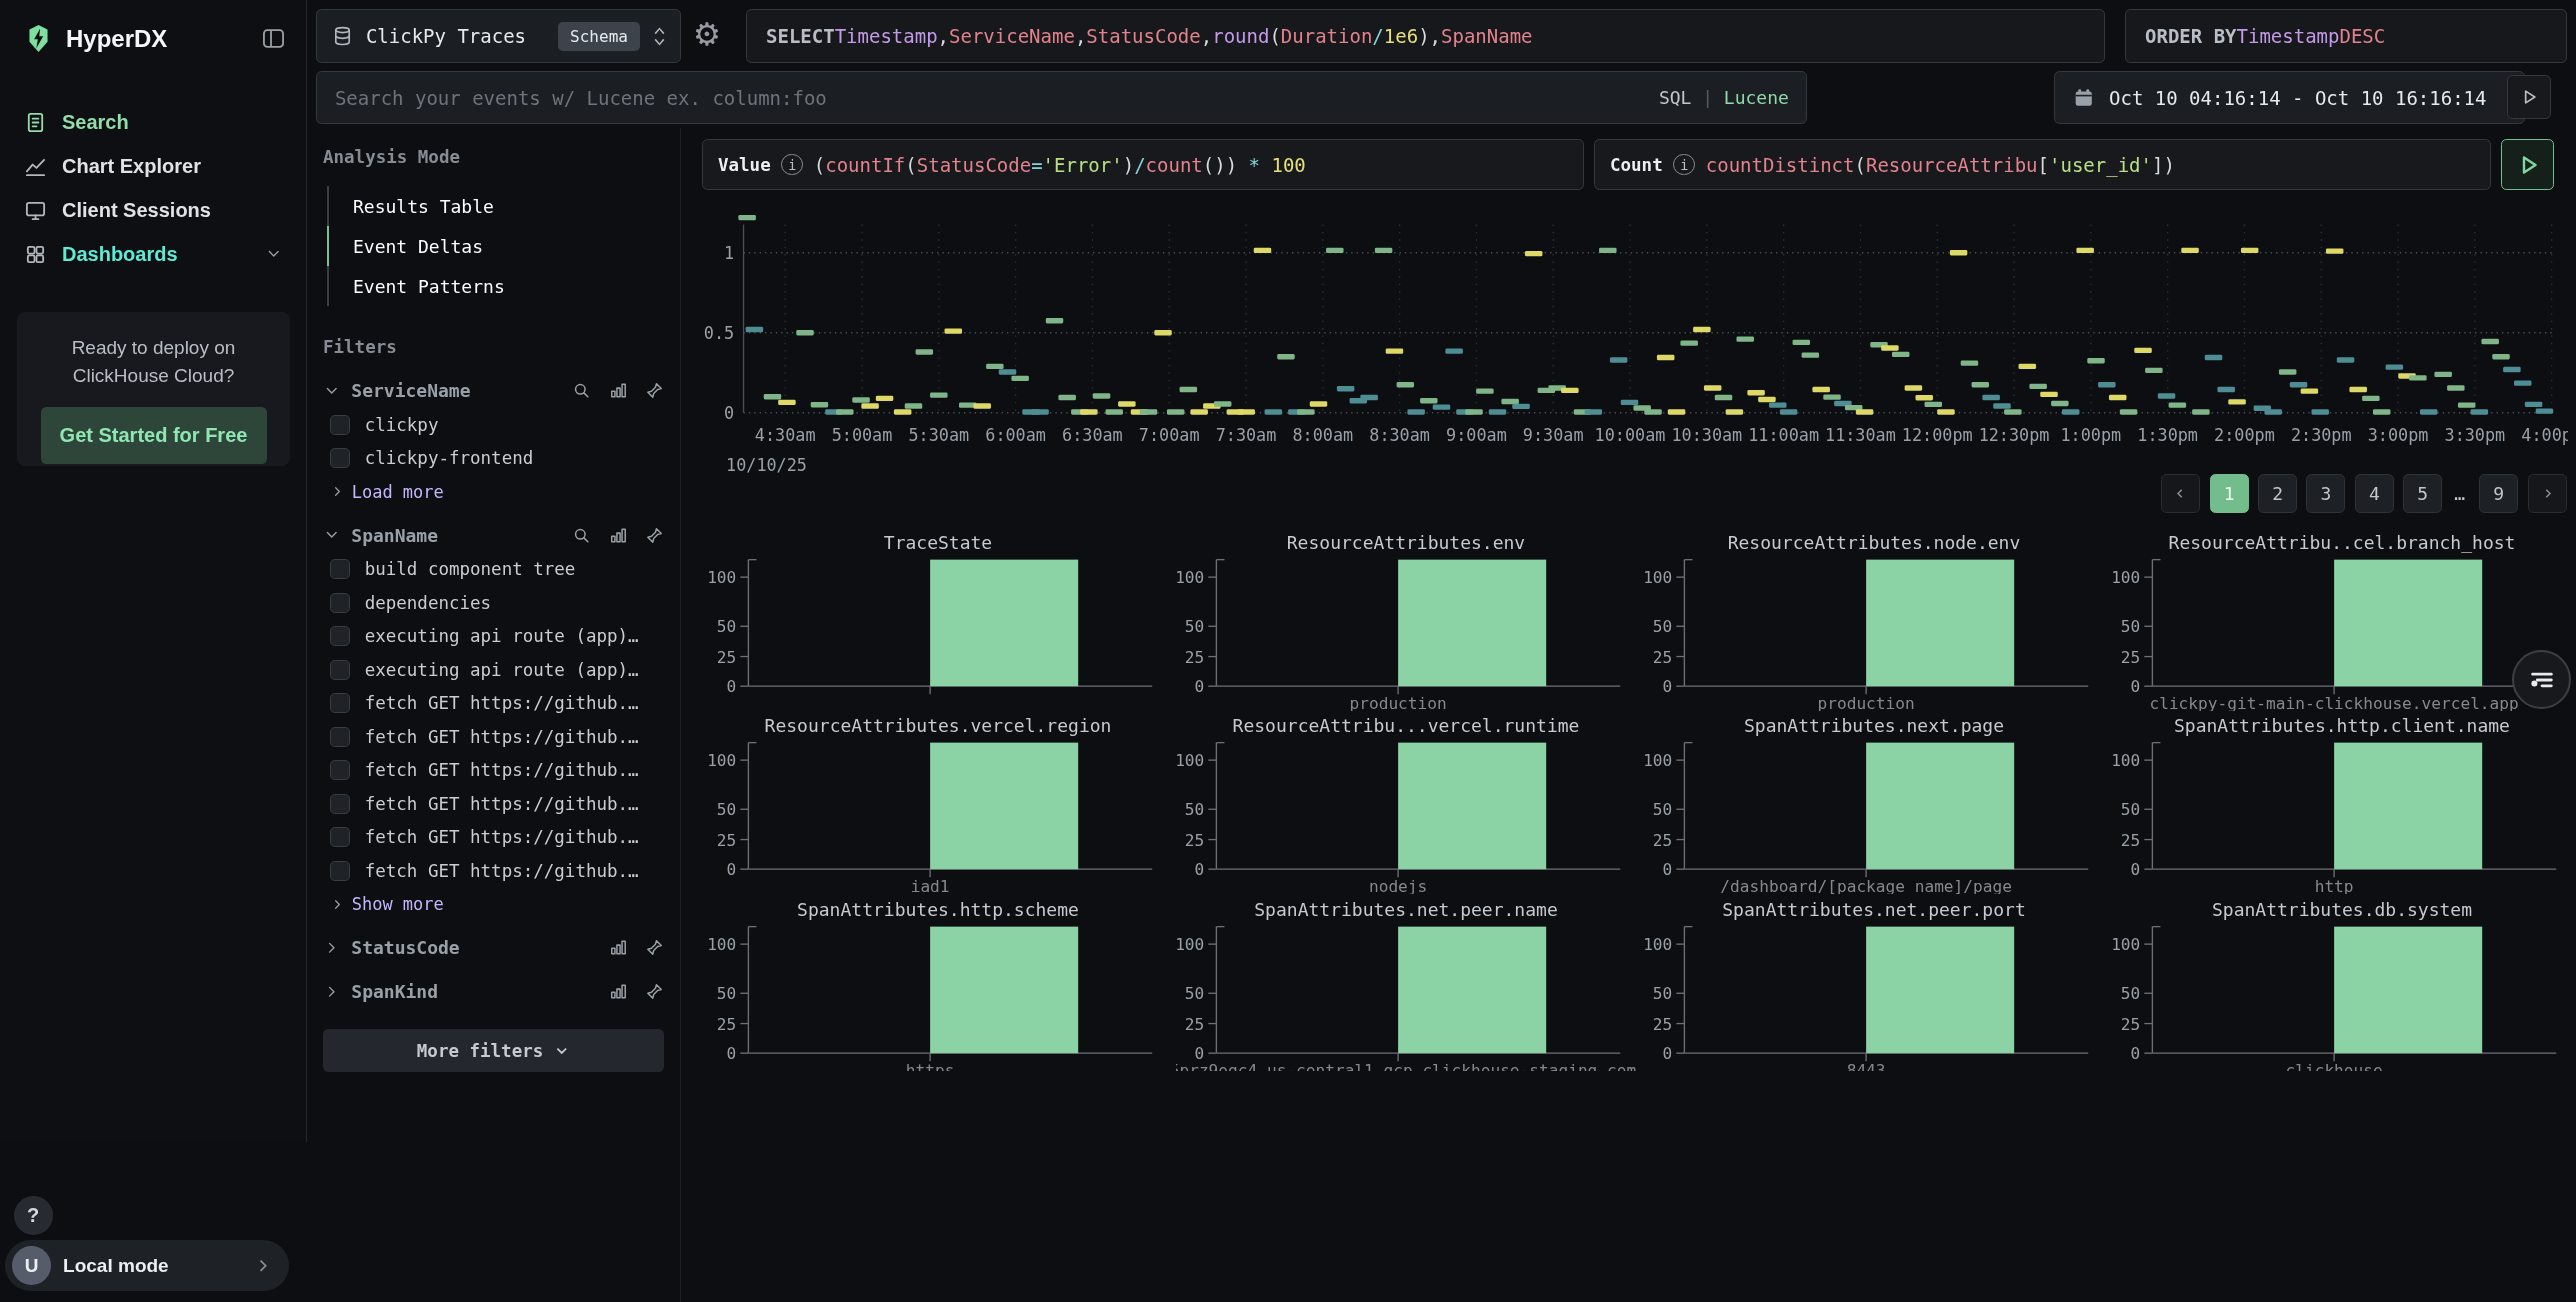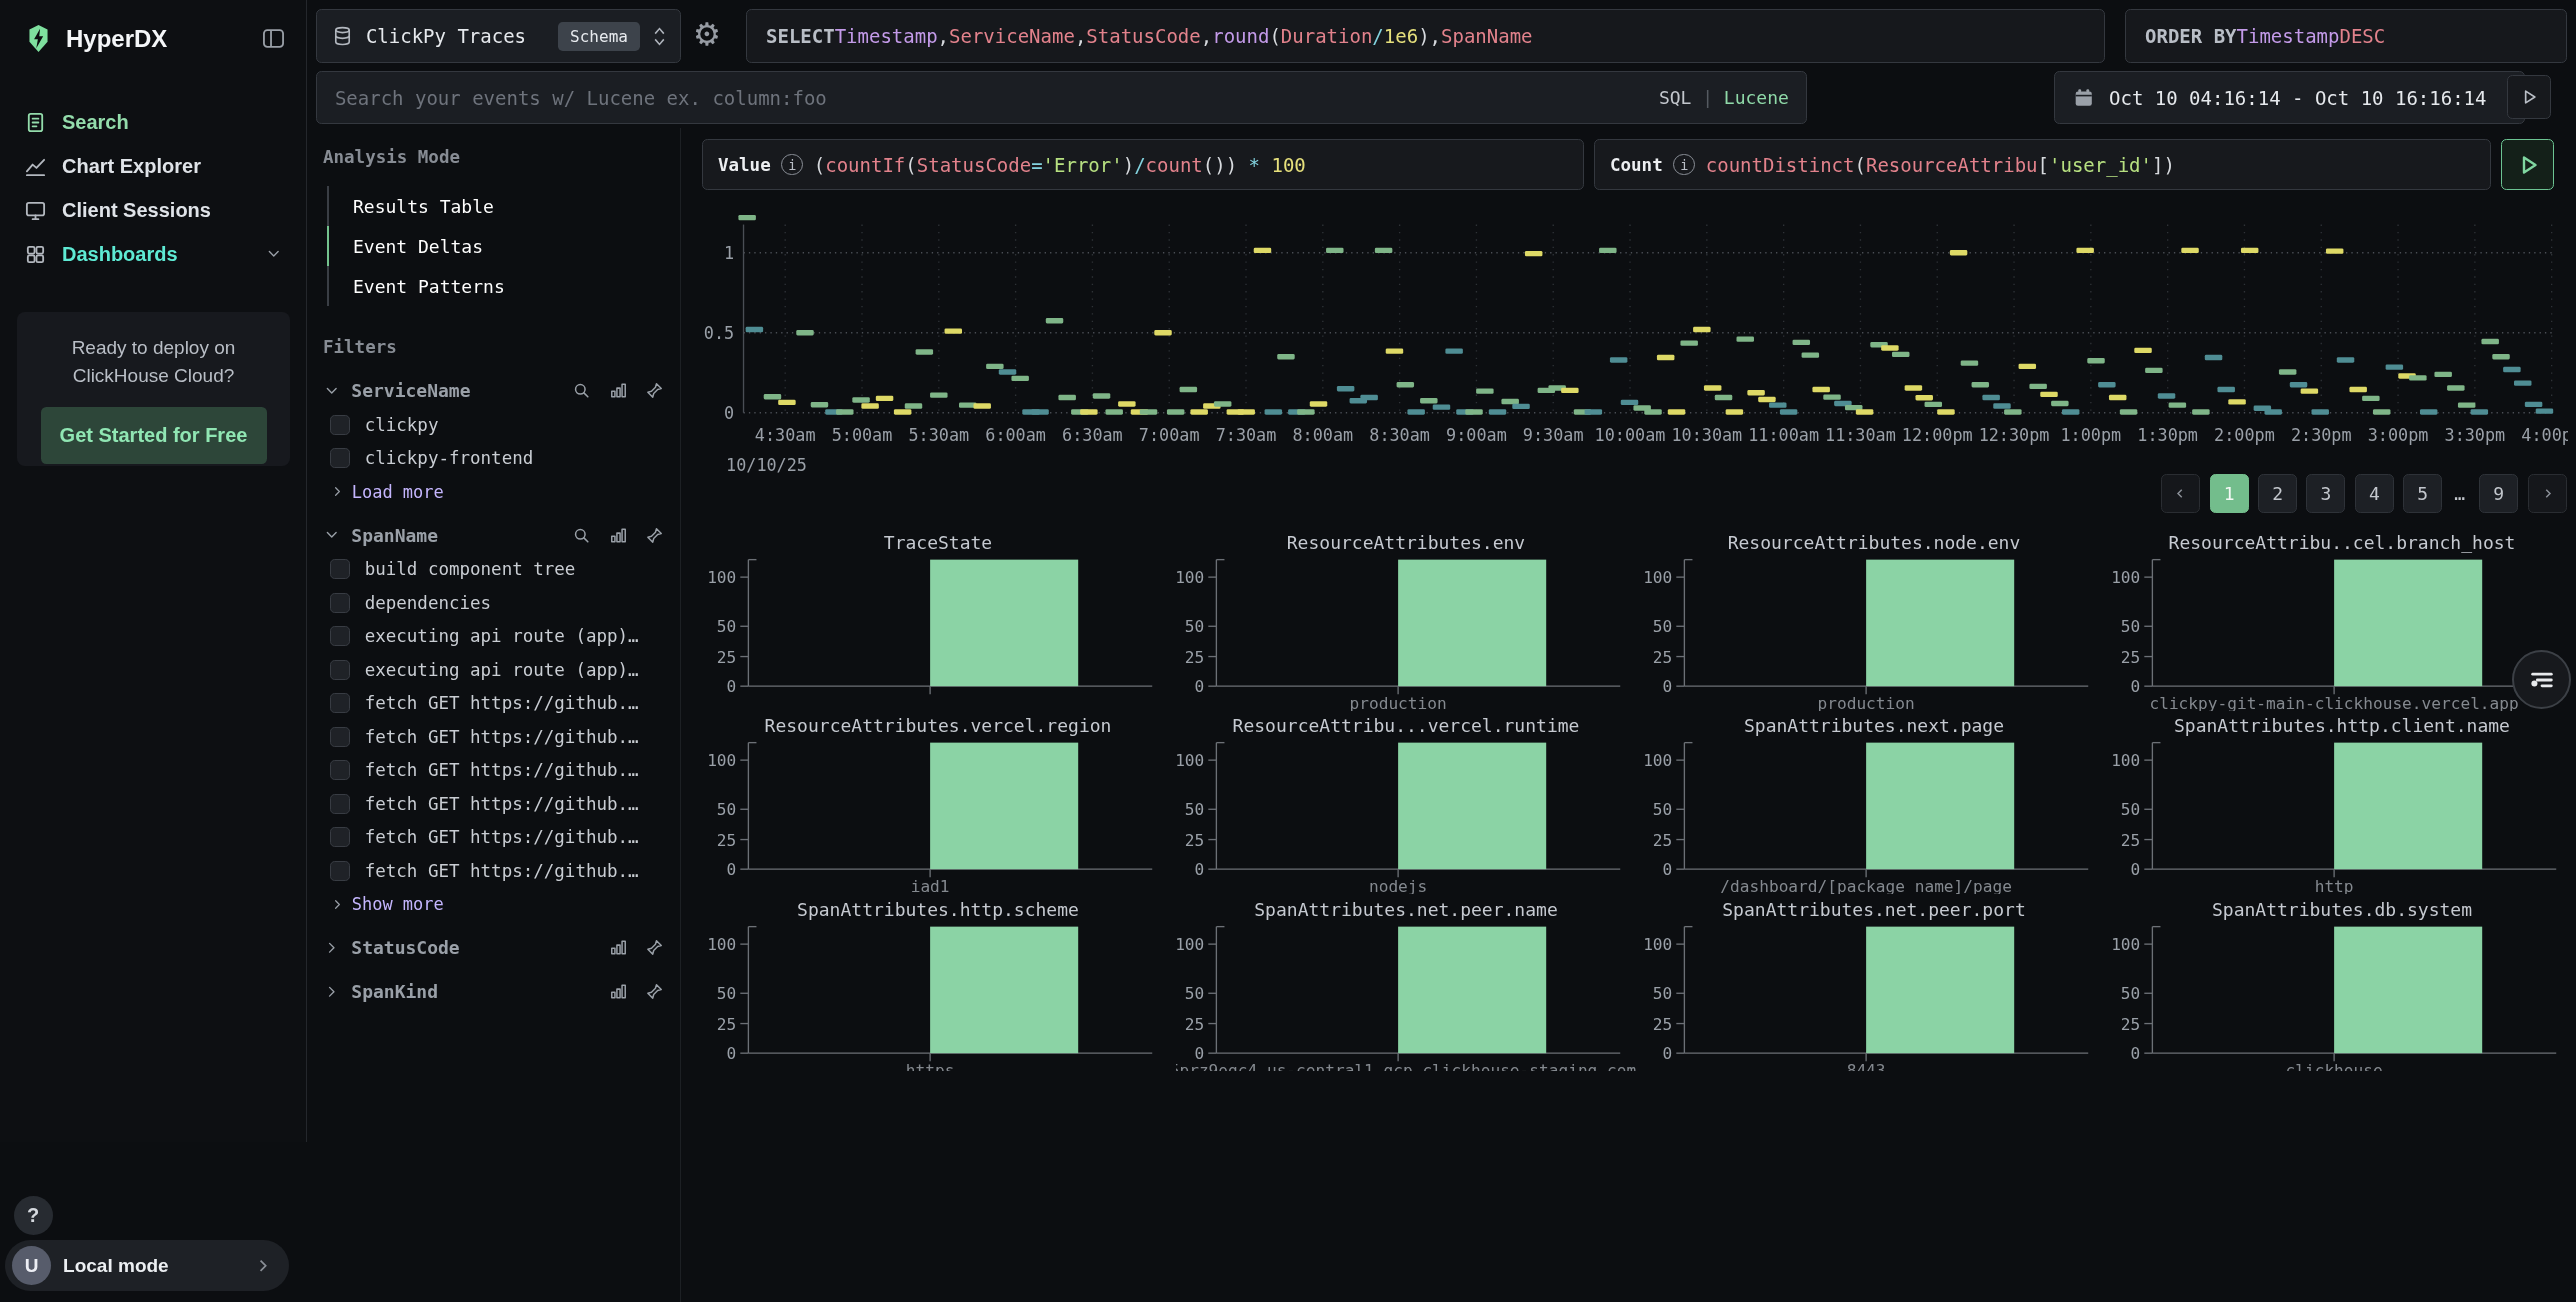--- a/index.html
+++ b/index.html
@@ -472,20 +472,26 @@
               </span>
               <span style="color:#9aa0a8;display:flex">
                 <svg width="19" height="19" viewBox="0 0 24 24" fill="none" stroke="currentColor" stroke-width="1.9" stroke-linecap="round" stroke-linejoin="round">
                   <path d="M14.5 3.5l6 6-4.5 1.3-5 5-1.2 4.6-3.1-3.1-3.1-3.1 4.6-1.2 5-5z"></path>
                 </svg>
               </span>
             </span>
           </div>
         </div>
       </div>
+    <div class="more-filters">
+      <span>More filters</span>
+      <svg width="17.5" height="17.5" viewBox="0 0 24 24" fill="none" stroke="#c6cad1" stroke-width="2.4">
+          <polyline points="6,9 12,15 18,9"></polyline>
+        </svg>
+    </div>
   </div>
 
   <div class="chart-wrap">
     <svg id="deltas-svg" width="1865" height="285" viewBox="0 0 2770 424">
         <line x1="58" y1="38" x2="58" y2="318" stroke="#4a4e55" stroke-width="2"></line>
         <line x1="58" y1="318" x2="2748" y2="318" stroke="#4a4e55" stroke-width="2.5" stroke-dasharray="2 6"></line>
         <text x="44" y="327" text-anchor="end" font-size="25" fill="#9aa0a8">0</text>
         <line x1="58" y1="199" x2="2748" y2="199" stroke="#4a4e55" stroke-width="2.5" stroke-dasharray="2 6"></line>
         <text x="44" y="208" text-anchor="end" font-size="25" fill="#9aa0a8">0.5</text>
         <line x1="58" y1="80" x2="2748" y2="80" stroke="#4a4e55" stroke-width="2.5" stroke-dasharray="2 6"></line>

